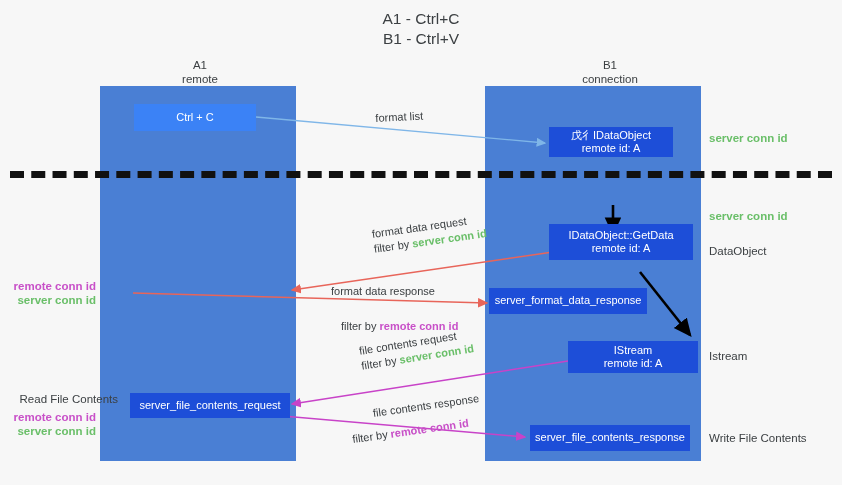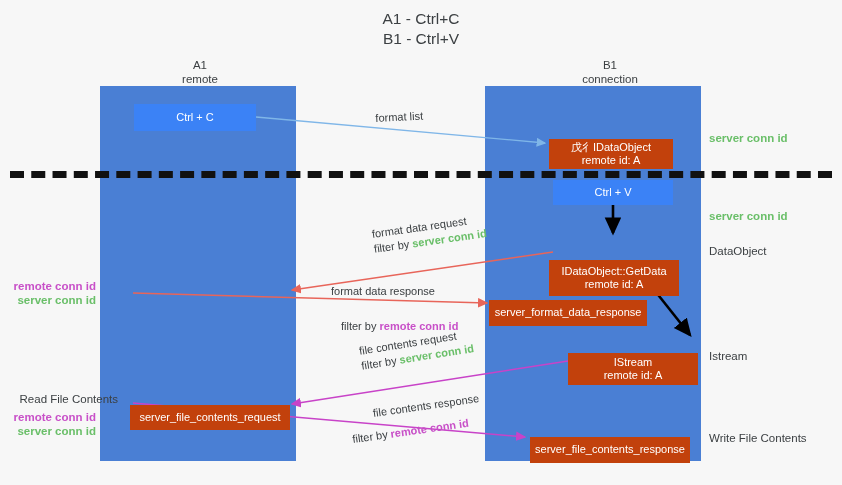--- a/index.html
+++ b/index.html
@@ -30,21 +30,21 @@
   .lane-head.a{left:130px;width:140px;top:58px;}
   .lane-head.b{left:540px;width:140px;top:58px;}
 
   
   .node{
     position:absolute;display:flex;align-items:center;justify-content:center;
     text-align:center;color:#ffffff;font-size:11px;line-height:13.5px;
     white-space:pre;box-sizing:border-box;padding:2px 4px;
   }
   .node.green{background:#3b82f6;}
-  .node.orange{background:#c2410c;margin-top:12px;}
+  .node.orange{background:#1d4ed8;}
 
   
   .note{
     position:absolute;font-size:11.5px;line-height:15px;white-space:pre;
     color:#3c4043;
   }
   .note.green{color:#6abf69;font-weight:bold;}
   .note.mag{color:#c850c8;font-weight:bold;}
   .note.right{text-align:left;}
   .note.left{text-align:right;}
@@ -113,23 +113,22 @@
     <line x1="133" y1="403" x2="525" y2="437" stroke="#c843c8" stroke-width="1.5" marker-end="url(#ah-mag)"></line>
   </svg>
 
   <div class="dashline"></div>
 
   <div class="node green" style="left:134px;top:104px;width:122px;height:27px;">Ctrl + C</div>
 
   <div class="node orange" style="left:549px;top:127px;width:124px;height:30px;">戊彳IDataObject
 remote id: A</div>
 
-  <div class="node green" style="left:553px;top:180px;width:120px;height:25px;">Ctrl + V</div>
 
-  <div class="node orange" style="left:549px;top:248px;width:130px;height:36px;">IDataObject::GetData
+  <div class="node orange" style="left:549px;top:224px;width:144px;height:36px;">IDataObject::GetData
 remote id: A</div>
 
 
   <div class="node orange" style="left:489px;top:288px;width:158px;height:26px;">server_format_data_response</div>
 
   <div class="node orange" style="left:568px;top:341px;width:130px;height:32px;">IStream
 remote id: A</div>
 
   <div class="node orange" style="left:130px;top:393px;width:160px;height:25px;">server_file_contents_request</div>
 

